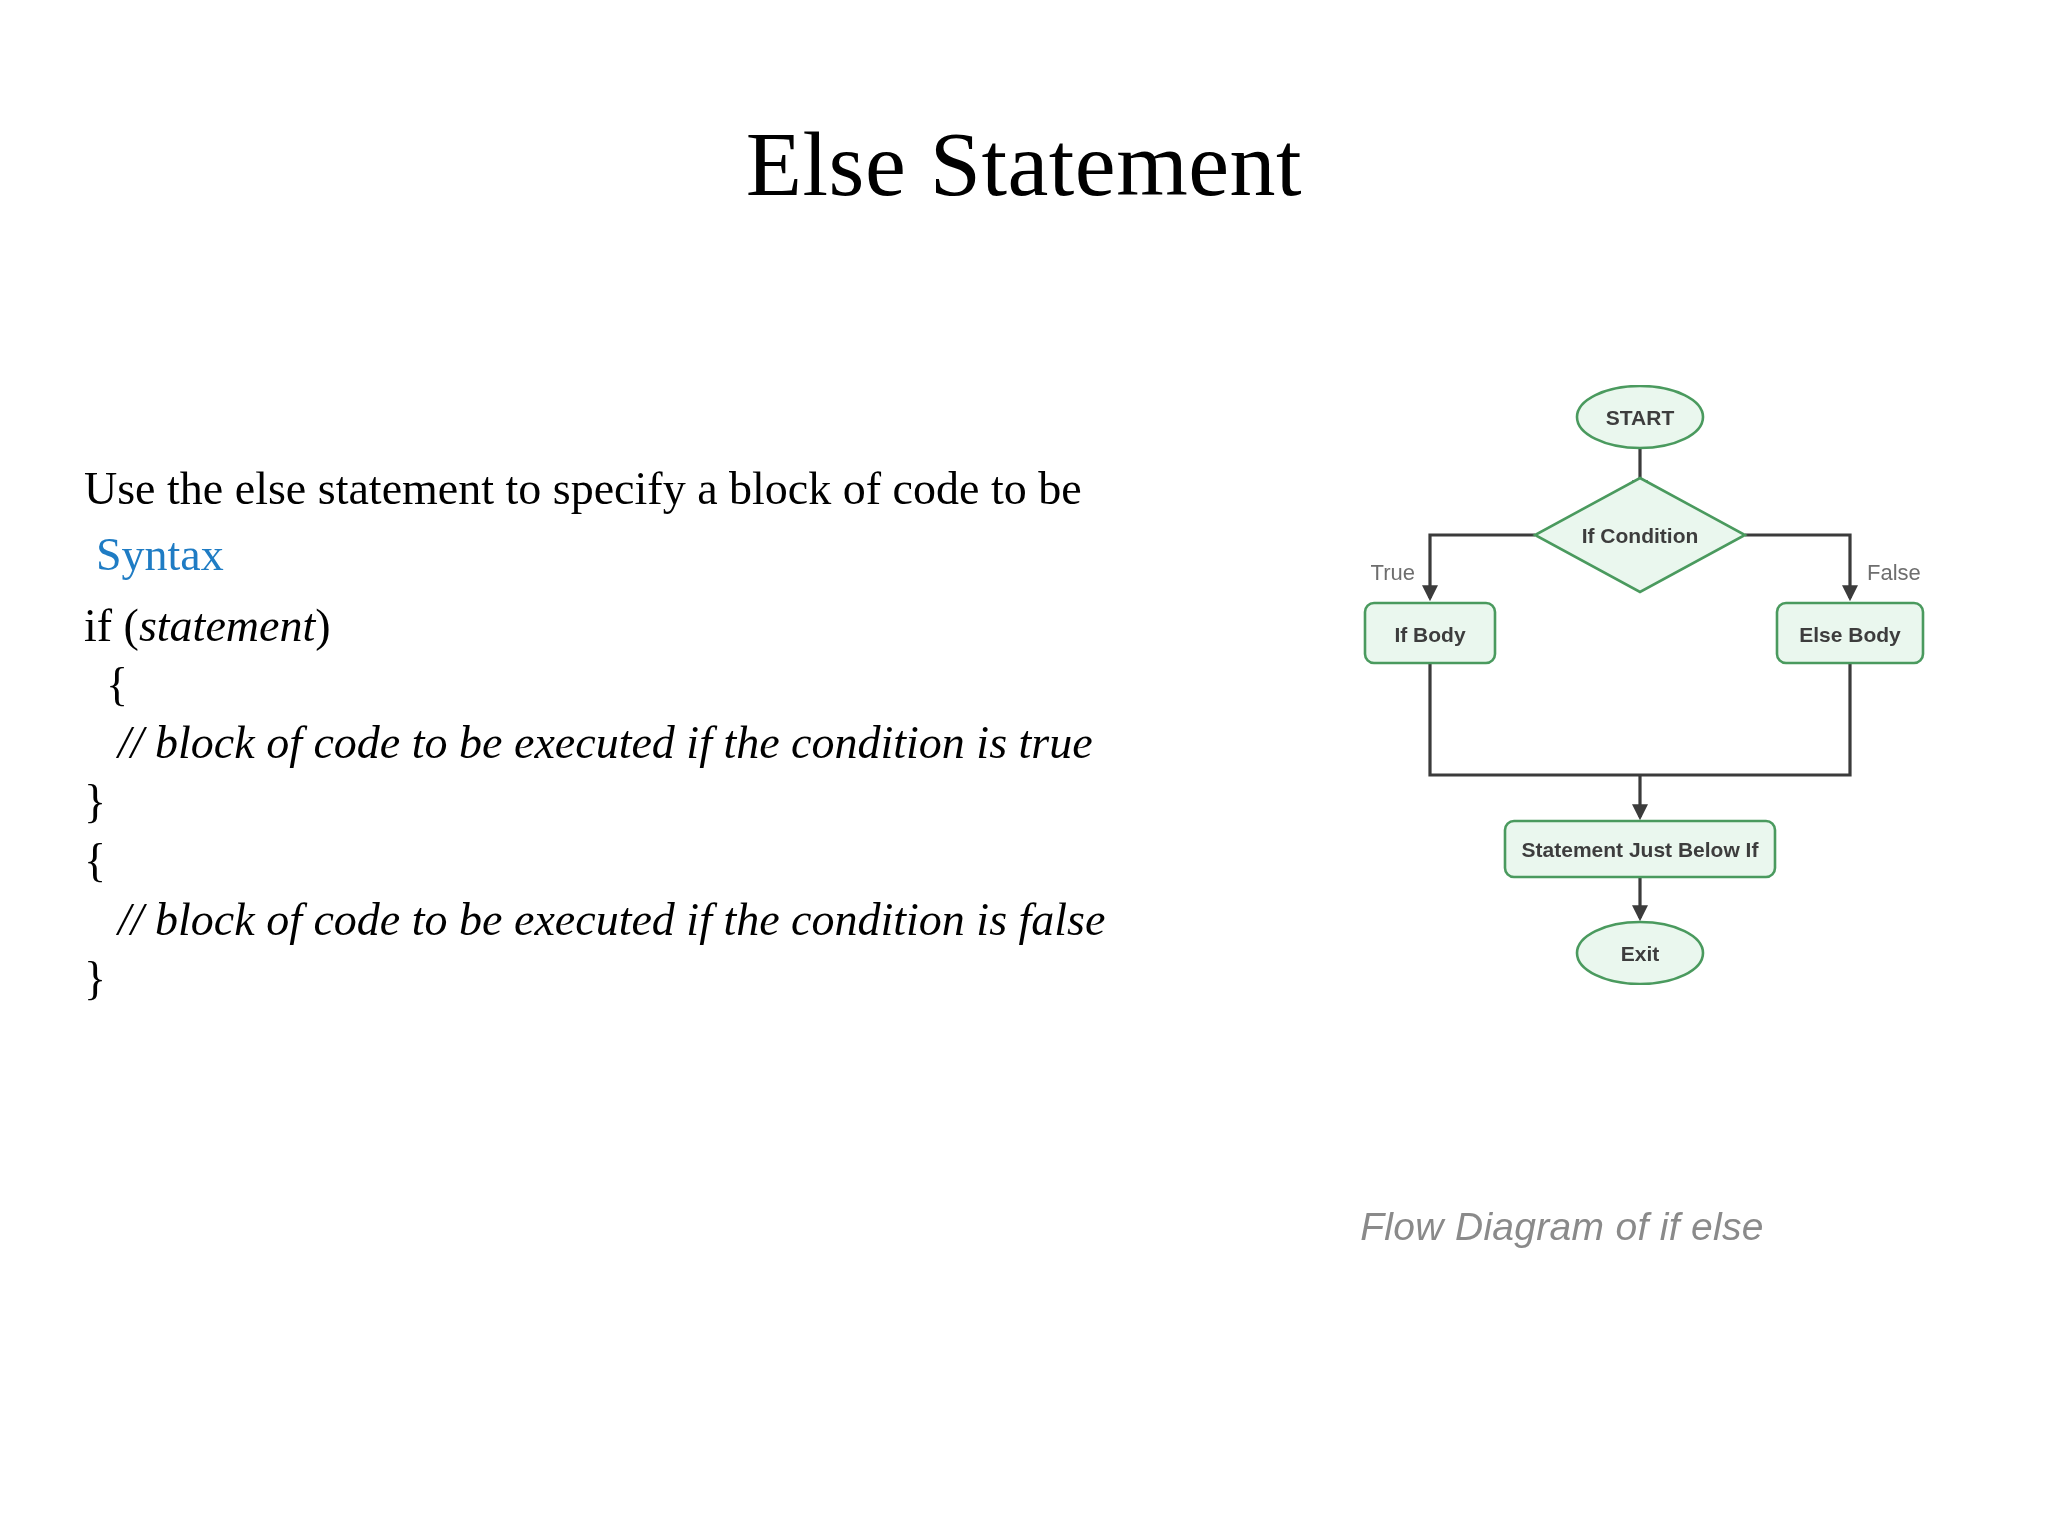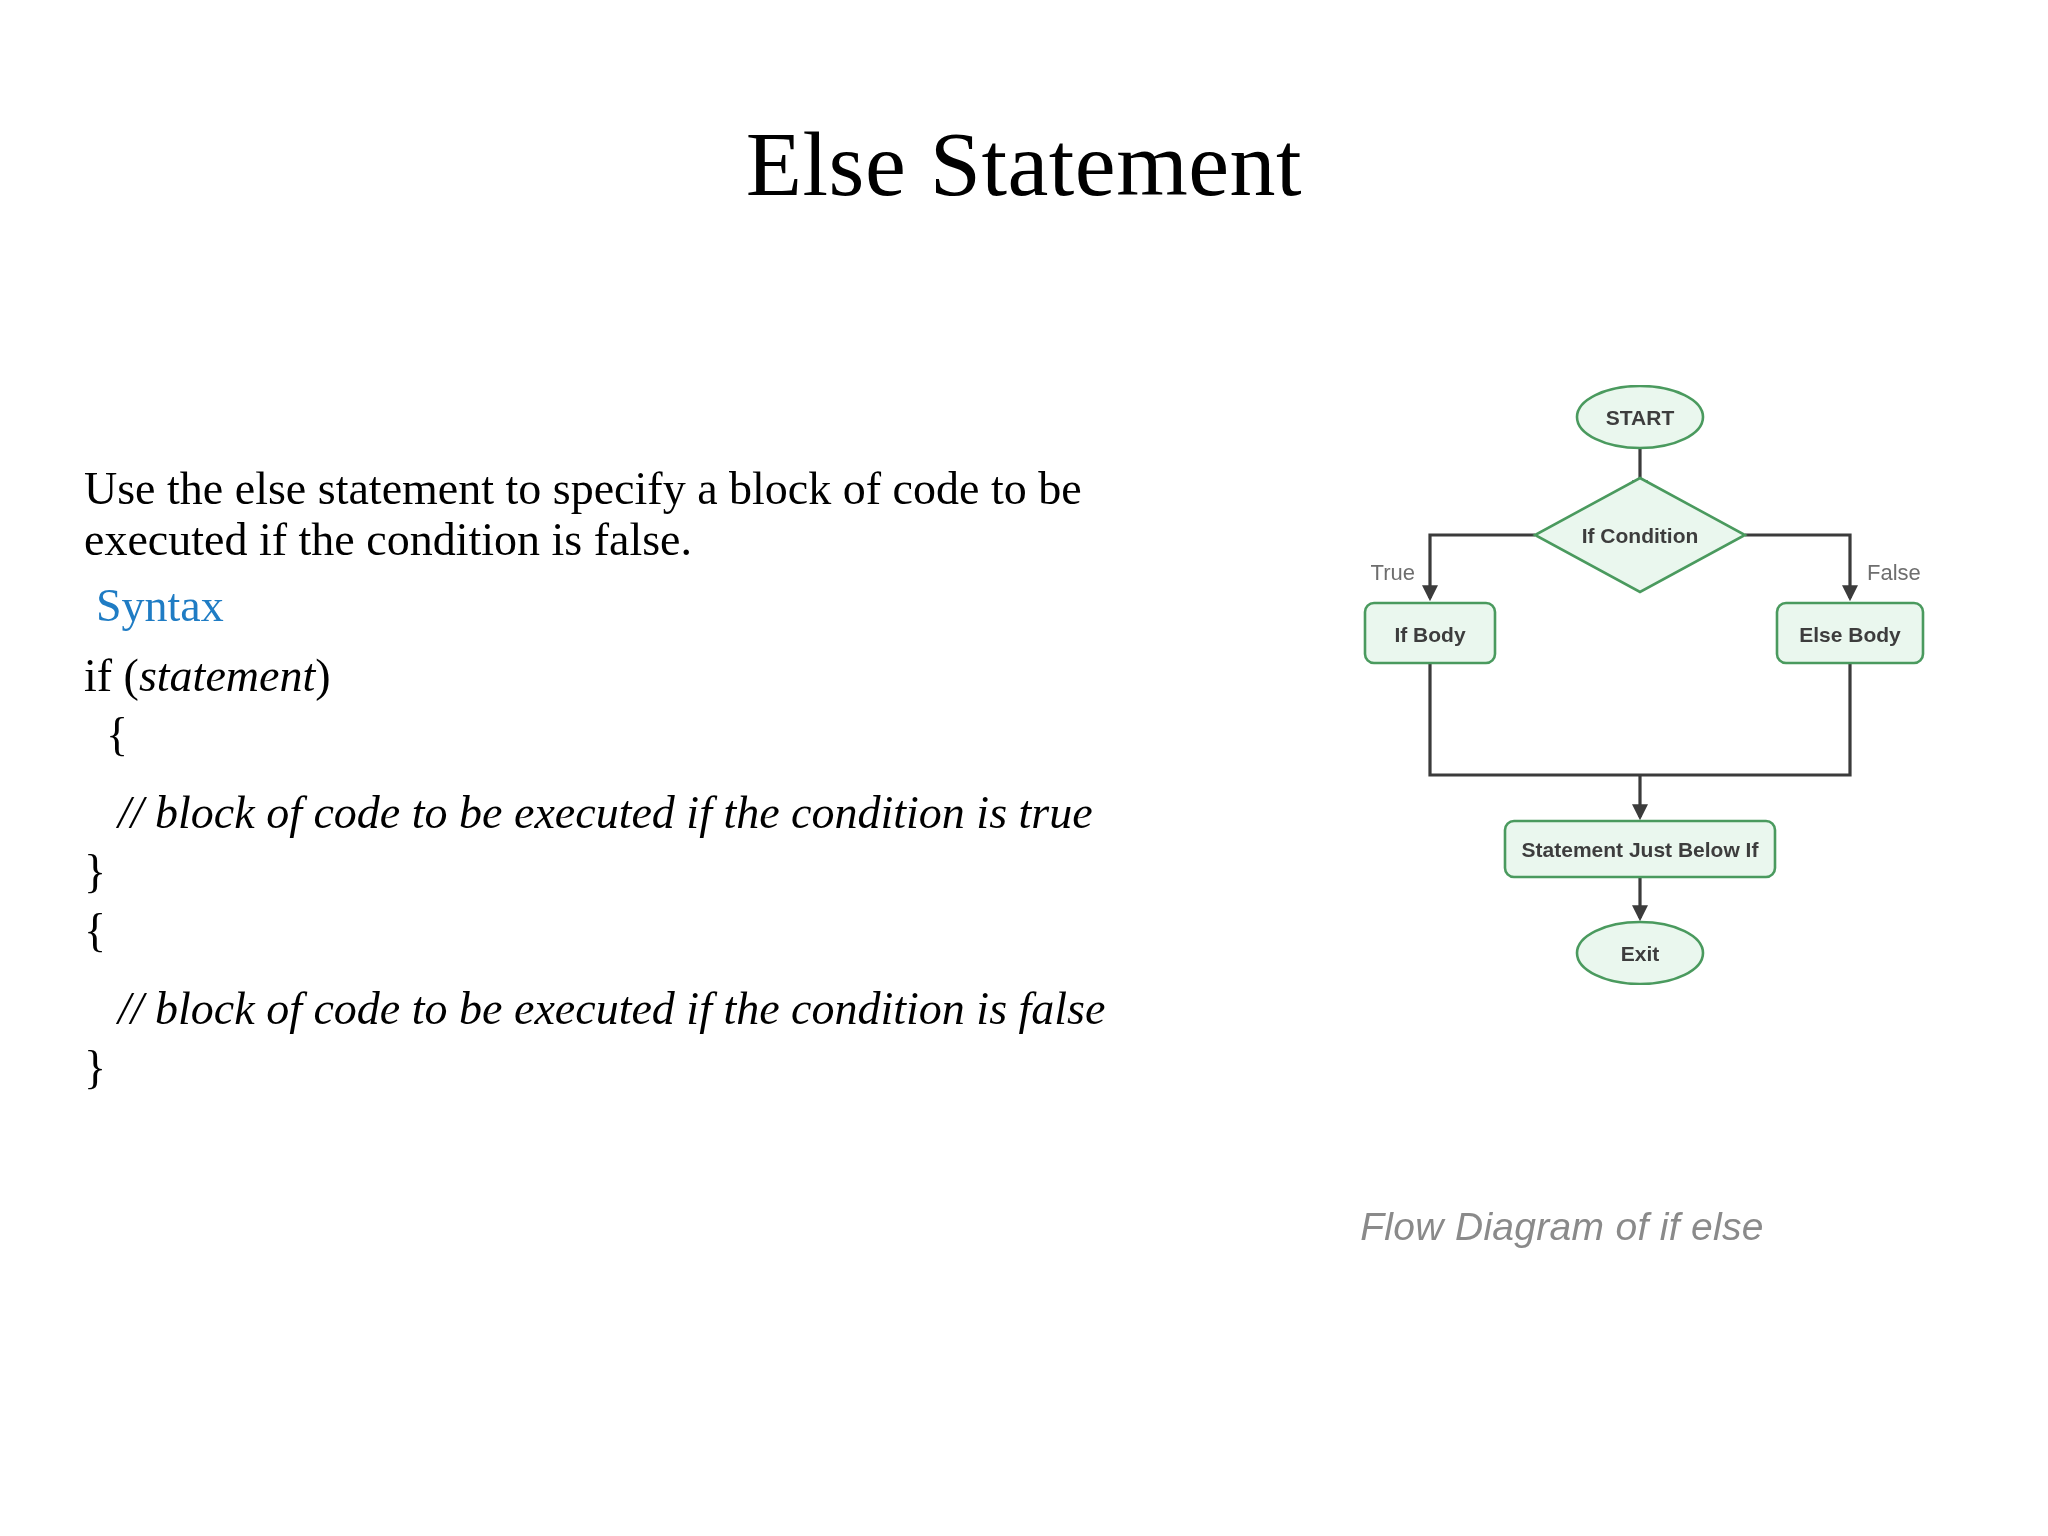--- a/index.html
+++ b/index.html
@@ -53,21 +53,20 @@
   .code-line {
     font-size: 46px;
     line-height: 1.28;
     color: #000;
     margin: 0;
     white-space: pre;
   }
   .code-line .it { font-style: italic; }
   .code-line.comment {
     font-style: italic;
-    margin-top: 19px;
   }
 
   
   #diagram-wrap {
     position: absolute;
     left: 1345px;
     top: 385px;
     width: 590px;
     height: 600px;
   }
@@ -99,21 +98,20 @@
 </style>
 </head>
 <body>
 
 <div id="slide-title">Else Statement</div>
 
 <div id="left-col">
 
   <p class="para">Use the else statement to specify a block of code to be</p>
 
-  <p class="para">executed if the condition is false.</p>
 
   <p class="syntax-label">Syntax</p>
 
   <p class="code-line"><span>if (</span><span class="it">statement</span><span>)</span></p>
 
   <p class="code-line"><span style="display:inline-block;width:22px;"></span><span>{</span></p>
 
   <p class="code-line comment"><span style="display:inline-block;width:34px;"></span><span>// block of code to be executed if the condition is true</span></p>
 
   <p class="code-line"><span>}</span></p>

